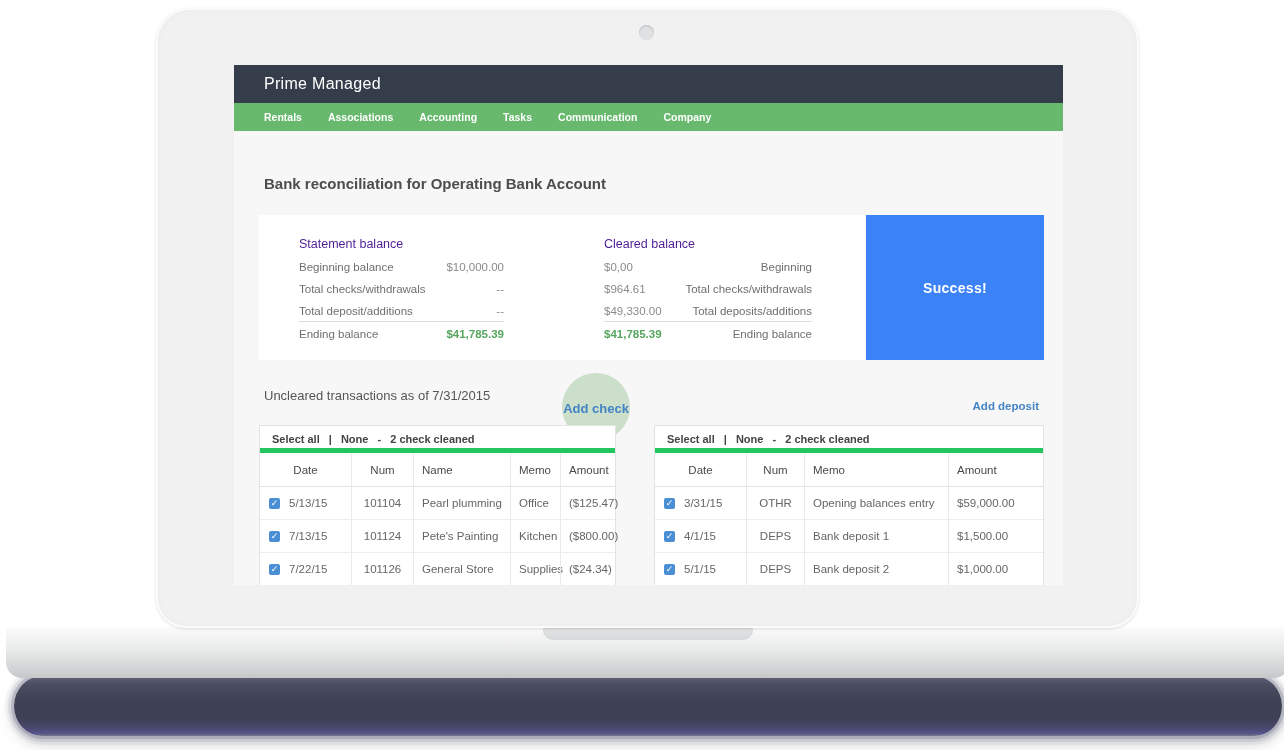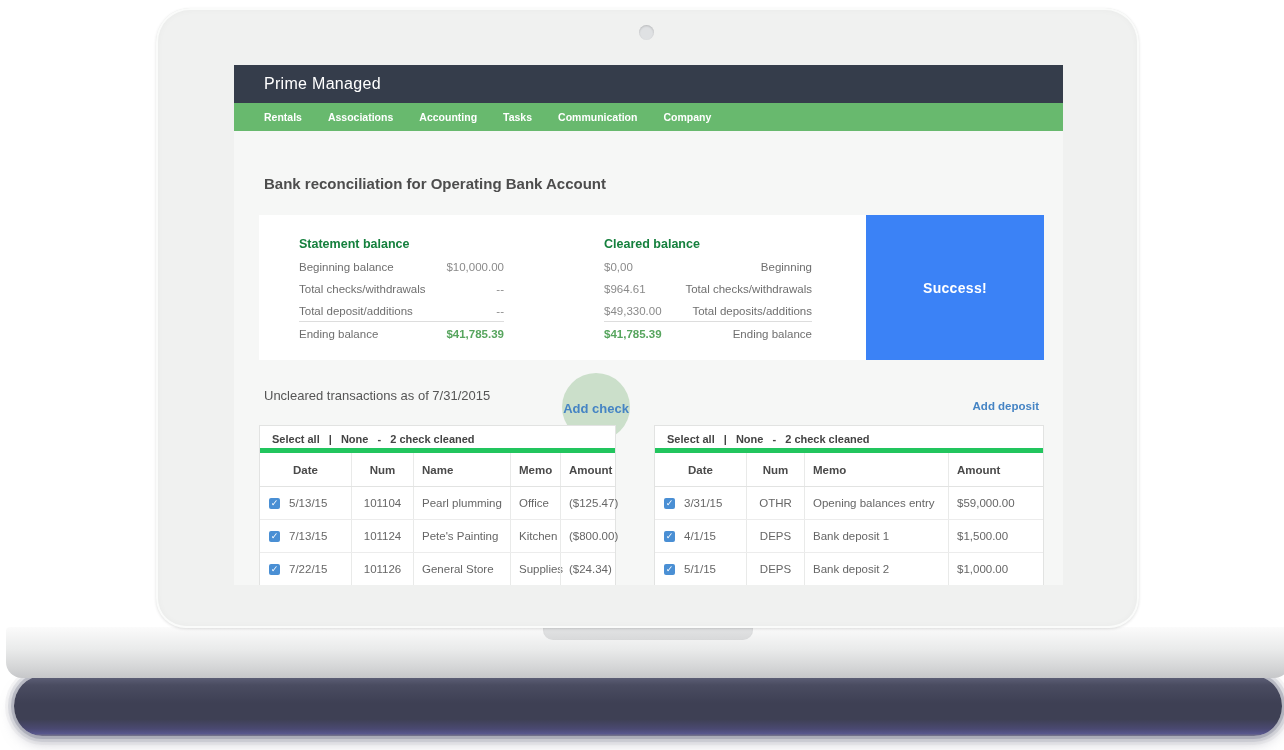--- a/index.html
+++ b/index.html
@@ -31,21 +31,21 @@
   .appbar { height:38px; background:#353d4b; }
   .brand { color:#fff; font-size:16px; line-height:38px; padding-left:30px; letter-spacing:.3px; }
   .nav { position:absolute; left:0; top:38px; width:100%; height:28px; background:#68b96e;
          display:flex; align-items:center; padding-left:30px; gap:26px; }
   .nav-item { color:#fff; font-size:10.5px; font-weight:bold; cursor:pointer; white-space:nowrap; }
 
   .page-title { position:absolute; left:30px; top:110px; font-size:15px; font-weight:bold; color:#4d4d4d; }
 
   
   .summary { position:absolute; left:25px; top:150px; width:785px; height:145px; background:#ffffff; }
-  .col-title { position:absolute; font-size:12.5px; font-weight:bold; color:#15803d; }
+  .col-title { position:absolute; font-size:12.5px; font-weight:normal; color:#4c1d95; }
   .st-title { left:40px; top:22px; } .cl-title { left:345px; top:22px; }
   .s-row { position:absolute; display:flex; justify-content:space-between;
            font-size:11.5px; color:#6f6f6f; }
   .st-row { left:40px; width:205px; } .cl-row { left:345px; width:208px; }
   .s-val { color:#8a8a8a; } .s-lbl { color:#6f6f6f; }
   .money-green { color:#57a55e; font-weight:bold; }
   .s-line { position:absolute; top:106px; height:1px; background:#ddd; }
   .st-line { left:40px; width:205px; } .cl-line { left:345px; width:208px; }
   .success { position:absolute; right:0; top:0; width:178px; height:145px; background:#3b82f6;
              display:flex; align-items:center; justify-content:center;
@@ -60,21 +60,21 @@
                  color:#4584c4; cursor:pointer; }
 
   
   .tbl { position:absolute; top:360px; background:#fff; border:1px solid #e2e3e2; color:#555; }
   .tbl-checks { left:25px; width:357px; } .tbl-deps { left:420px; width:390px; }
   .tbl-select { height:27px; line-height:27px; padding:0 12px; font-size:11px; font-weight:bold;
                 color:#444; border-bottom:5px solid #22c55e; }
   .tbl-select span { margin-right:6px; }
   .lnk { cursor:pointer; }
   .tr { display:flex; height:33px; align-items:center; font-size:11.5px; }
-  .thead { height:34px; font-weight:bold; font-size:11.5px; color:#4a4a4a; border-bottom:1px solid #e2e3e2; }
+  .thead { height:34px; font-weight:normal; font-size:11.5px; color:#4a4a4a; border-bottom:1px solid #e2e3e2; }
   .trow { border-bottom:1px solid #ececec; color:#666; }
   .c { height:100%; display:flex; align-items:center; padding:0 8px; border-left:1px solid #e9eae9; }
   .c:first-child { border-left:none; }
   .ctr { justify-content:center; }
   .w-cdate { width:91px; } .w-cnum { width:62px; } .w-cname { width:97px; }
   .w-cmemo { width:50px; } .w-camt { width:55px; }
   .w-ddate { width:91px; } .w-dnum { width:58px; } .w-dmemo { width:144px; } .w-damt { width:95px; }
   .datecell { justify-content:flex-start; gap:9px; padding-left:9px; }
   .cb { width:11px; height:11px; min-width:11px; border-radius:2px; background:#4a8fd4; color:#fff;
         font-size:9px; line-height:11px; text-align:center; cursor:pointer; }

